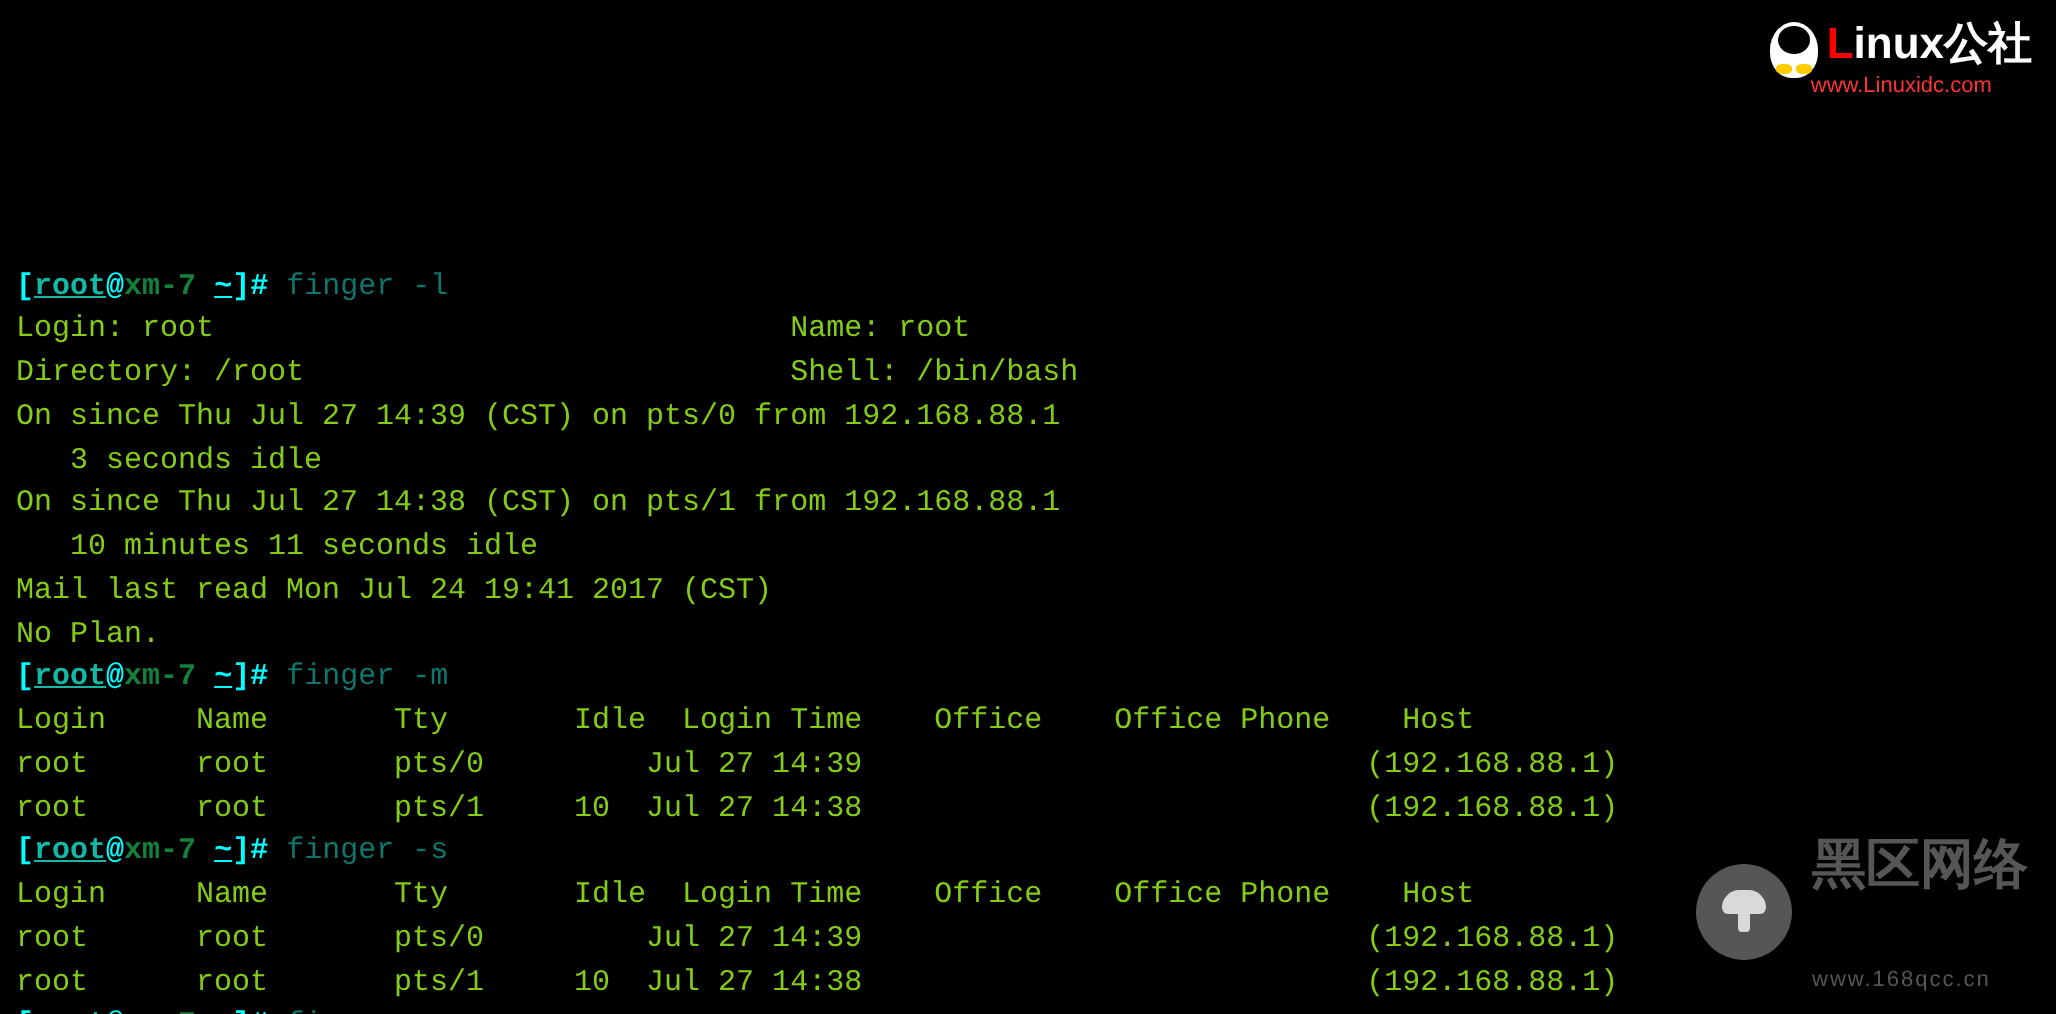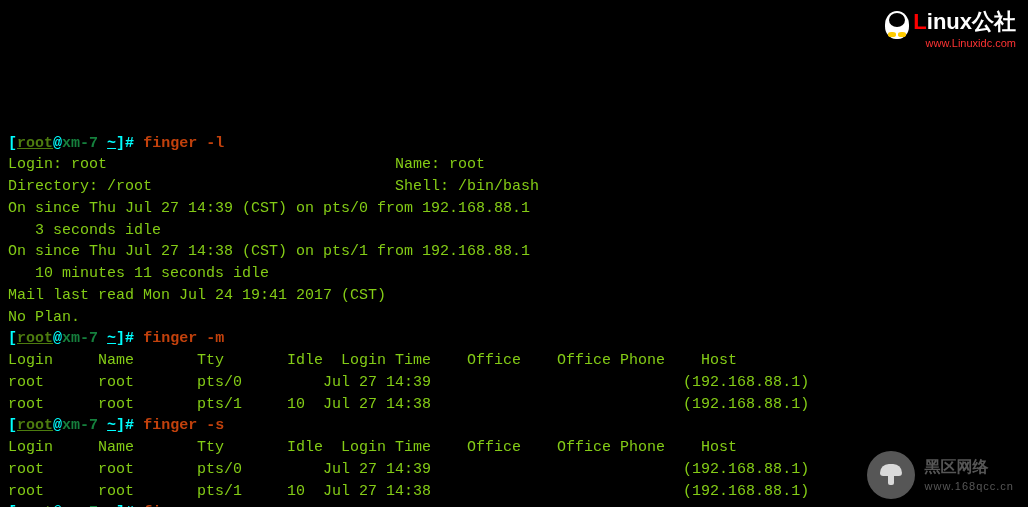--- a/index.html
+++ b/index.html
@@ -11,26 +11,26 @@
       color: #00ffff;
       width: 1028px;
       height: 507px;
       overflow: hidden;
       position: relative;
       padding: 2px 8px;
       white-space: pre;
     }
     .line { display: block; }
     .bracket { color: #00ffff; font-weight: bold; }
-    .user { color: #4d7c0f; text-decoration: underline; font-weight: bold; }
+    .user { color: #14b8a6; text-decoration: underline; font-weight: bold; }
     .at { color: #00ffff; font-weight: bold; }
     .host { color: #15803d; font-weight: bold; }
     .tilde { color: #00ffff; text-decoration: underline; font-weight: bold; }
     .dollar { color: #00ffff; font-weight: bold; }
-    .cmd { color: #c2410c; font-weight: bold; }
+    .cmd { color: #0f766e; font-weight: normal; }
     .out { color: #84cc16; }
     .logo-top {
       position: absolute;
       top: 6px;
       right: 12px;
       text-align: right;
       font-family: Arial, sans-serif;
       white-space: normal;
     }
     .logo-top .penguin {
@@ -55,21 +55,21 @@
       position: absolute;
       bottom: 2px; left: 3px;
       width: 8px; height: 5px;
       background: #ffcc00;
       border-radius: 40%;
       box-shadow: 10px 0 0 #ffcc00;
     }
     .logo-top .brand { font-size: 22px; font-weight: bold; margin-top: 16px; }
     .logo-top .brand .l { color: #ff0000; }
     .logo-top .brand .rest { color: #fff; }
-    .logo-top .url { font-size: 11px; color: #ff3333; display: block; margin-top: -3px; }
+    .logo-top .url { font-size: 11px; color: #ff3333; display: block; margin-top: -3px; text-align: center; }
     .logo-bottom {
       position: absolute;
       bottom: 8px;
       right: 14px;
       display: flex;
       align-items: center;
       gap: 10px;
       font-family: "Microsoft YaHei", Arial, sans-serif;
       white-space: normal;
       opacity: 0.85;
@@ -96,22 +96,22 @@
     }
     .logo-bottom .mushroom::after {
       content: "";
       position: absolute;
       top: 10px; left: 8px;
       width: 6px; height: 11px;
       background: #fff;
       border-radius: 2px;
     }
     .logo-bottom .txt { text-align: left; }
-    .logo-bottom .title { color: #666; font-size: 16px; font-weight: bold; }
-    .logo-bottom .sub { color: #666; font-size: 11px; letter-spacing: 1px; }
+    .logo-bottom .title { color: #666; font-size: 27px; font-weight: bold; }
+    .logo-bottom .sub { color: #666; font-size: 11px; letter-spacing: 1px; margin-top: 31px; }
   </style>
 </head>
 <body>
 
 
 
 <div class="logo-top">
   <span class="penguin"></span><span class="brand"><span class="l">L</span><span class="rest">inux公社</span></span>
   <span class="url">www.Linuxidc.com</span>
 </div>

